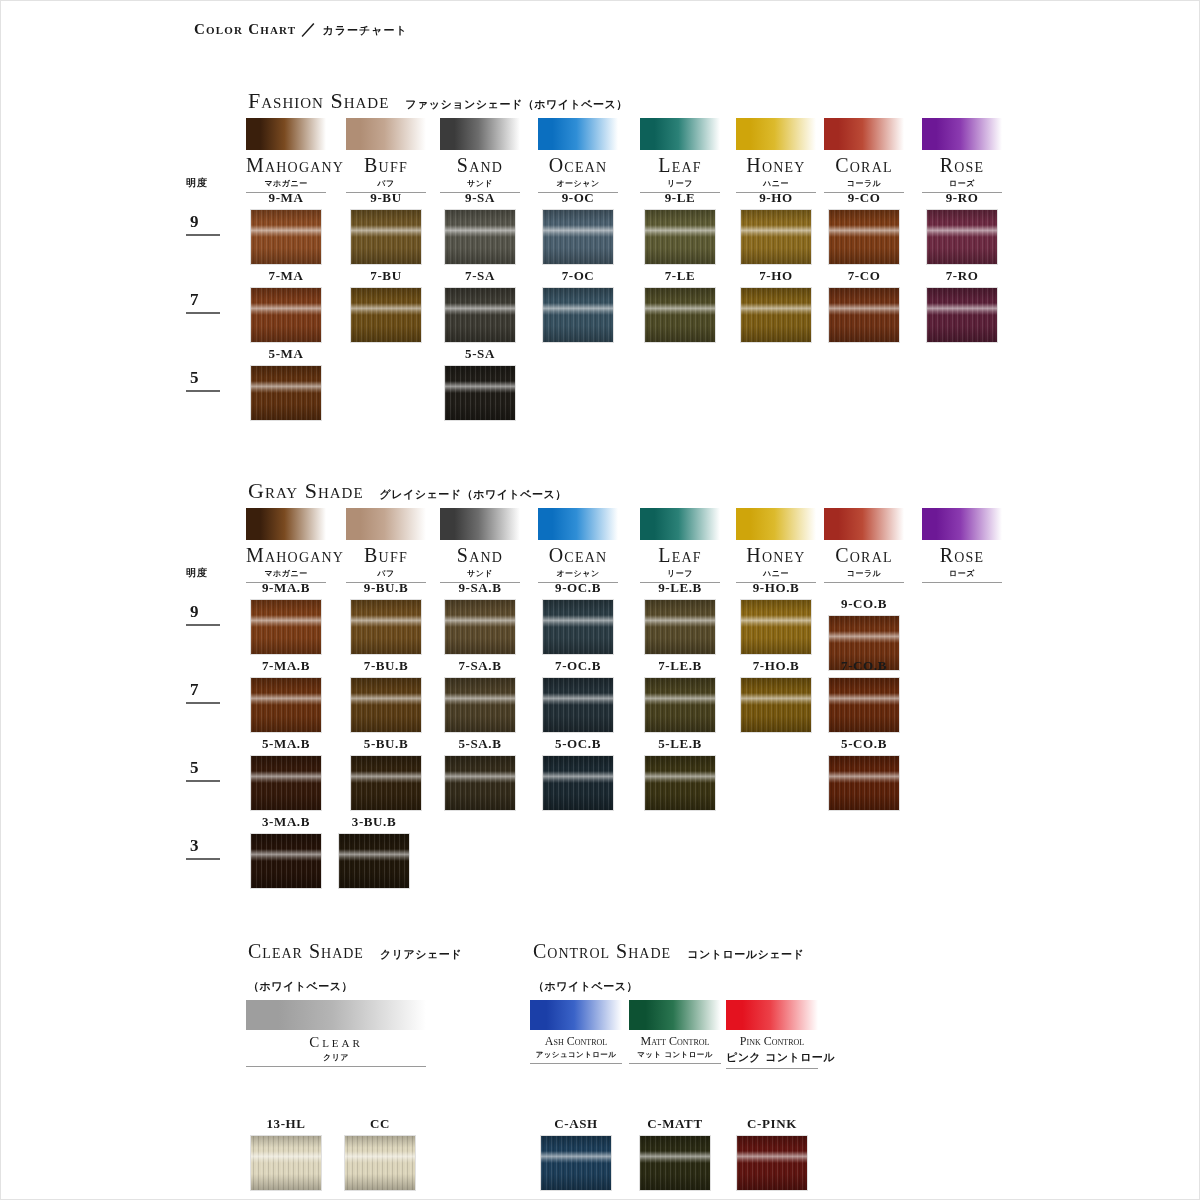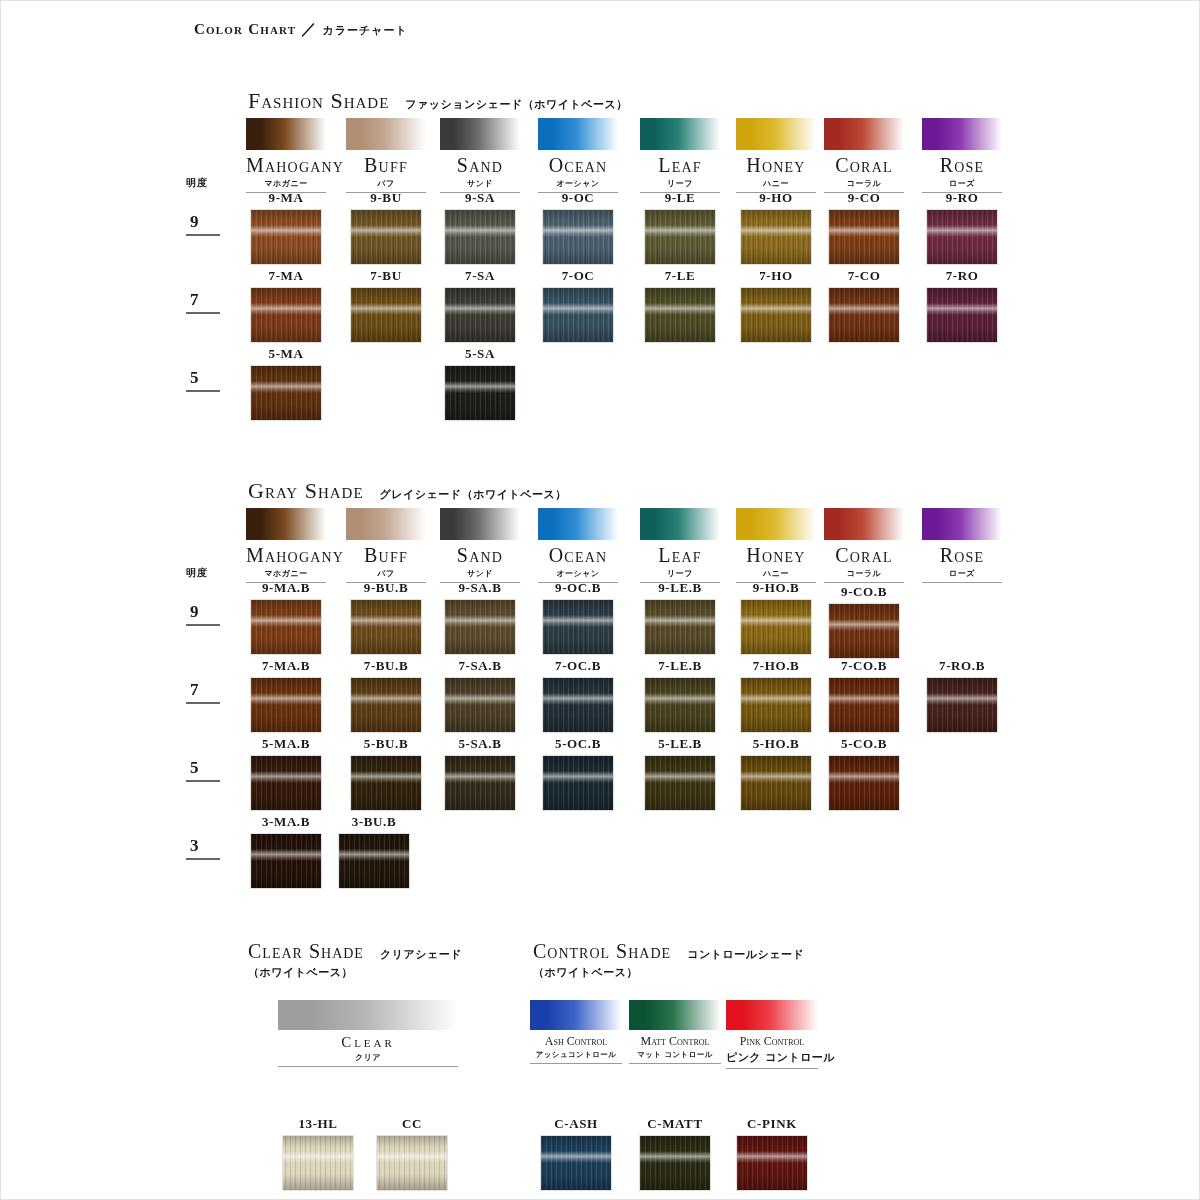--- a/index.html
+++ b/index.html
@@ -40,21 +40,21 @@
     font-weight:500;
   }
   .sec-head .jp{
     font-family:"DejaVu Sans", sans-serif;
     font-size:11px;font-weight:700;letter-spacing:.5px;
     margin-left:12px;
   }
   .sec-head .jp2{
     font-family:Liberation Sans, sans-serif;
     font-size:11px;font-weight:700;letter-spacing:.5px;
-    display:block;margin-top:2px;
+    display:block;margin-top:16px;
   }
 
   
   .fam-row{position:relative;height:72px;}
   .fam{
     position:absolute;top:0;width:80px;text-align:center;
   }
   .fam .bar{
     width:80px;height:32px;
     display:block;
@@ -492,21 +492,21 @@
       </div>
       <div class="cell" style="left: 736px; top: 0px;">
         <span class="code">9-HO.B</span>
         <div class="sw">
           <div class="base" style="background: linear-gradient(rgb(138, 103, 20) 0%, rgb(138, 103, 20) 100%);"></div>
           <div class="strands"></div>
           <div class="shine"></div>
           <div class="vign"></div>
         </div>
       </div>
-      <div class="cell" style="left: 824px; top: 4px; text-align: center;">
+      <div class="cell" style="left: 824px; top: 16px; text-align: center;">
         <span class="code">9-CO.B</span>
         <div class="sw">
           <div class="base" style="background: linear-gradient(rgb(111, 49, 17) 0%, rgb(111, 49, 17) 100%);"></div>
           <div class="strands"></div>
           <div class="shine"></div>
           <div class="vign"></div>
         </div>
       </div>
       <div class="lvl" style="top: 100px;"><span class="num">7</span><span class="rule"></span></div>
       <div class="cell" style="left: 246px; top: 78px;">
@@ -565,29 +565,20 @@
       </div>
       <div class="cell" style="left: 824px; top: 78px;">
         <span class="code">7-CO.B</span>
         <div class="sw">
           <div class="base" style="background: linear-gradient(rgb(101, 41, 12) 0%, rgb(101, 41, 12) 100%);"></div>
           <div class="strands"></div>
           <div class="shine"></div>
           <div class="vign"></div>
         </div>
       </div>
-      <div class="cell" style="left: 922px; top: 78px;">
-        <span class="code">7-RO.B</span>
-        <div class="sw">
-          <div class="base" style="background: linear-gradient(rgb(68, 33, 26) 0%, rgb(68, 33, 26) 100%);"></div>
-          <div class="strands"></div>
-          <div class="shine"></div>
-          <div class="vign"></div>
-        </div>
-      </div>
       <div class="lvl" style="top: 178px;"><span class="num">5</span><span class="rule"></span></div>
       <div class="cell" style="left: 246px; top: 156px;">
         <span class="code">5-MA.B</span>
         <div class="sw">
           <div class="base" style="background: linear-gradient(rgb(52, 25, 10) 0%, rgb(52, 25, 10) 100%);"></div>
           <div class="strands"></div>
           <div class="shine"></div>
           <div class="vign"></div>
         </div>
       </div>
@@ -615,29 +606,20 @@
           <div class="base" style="background: linear-gradient(rgb(26, 40, 48) 0%, rgb(26, 40, 48) 100%);"></div>
           <div class="strands"></div>
           <div class="shine"></div>
           <div class="vign"></div>
         </div>
       </div>
       <div class="cell" style="left: 640px; top: 156px;">
         <span class="code">5-LE.B</span>
         <div class="sw">
           <div class="base" style="background: linear-gradient(rgb(57, 51, 19) 0%, rgb(57, 51, 19) 100%);"></div>
-          <div class="strands"></div>
-          <div class="shine"></div>
-          <div class="vign"></div>
-        </div>
-      </div>
-      <div class="cell" style="left: 736px; top: 156px;">
-        <span class="code">5-HO.B</span>
-        <div class="sw">
-          <div class="base" style="background: linear-gradient(rgb(100, 71, 11) 0%, rgb(100, 71, 11) 100%);"></div>
           <div class="strands"></div>
           <div class="shine"></div>
           <div class="vign"></div>
         </div>
       </div>
       <div class="cell" style="left: 824px; top: 156px;">
         <span class="code">5-CO.B</span>
         <div class="sw">
           <div class="base" style="background: linear-gradient(rgb(91, 33, 9) 0%, rgb(91, 33, 9) 100%);"></div>
           <div class="strands"></div>
@@ -667,21 +649,21 @@
     </div>
 <div class="lvl-label" style="top: 88px;">明度</div>
   </div>
 
 <div class="section" id="clear-section" style="left:0;top:940px;width:1200px;">
   <div class="sec-head" style="margin-left:248px;height:46px;">
     <span class="en" style="font-size:20px;">Clear Shade</span>
     <span class="jp">クリアシェード</span>
     <span class="jp2">（ホワイトベース）</span>
   </div>
-  <div id="clear-body" style="position:relative;height:190px;margin-left:32px;">
+  <div id="clear-body" style="position:relative;height:190px;">
       <div class="mini-fam" style="left: 246px; top: 14px; width: 180px;">
         <span class="bar" style="background: linear-gradient(to right, rgb(158, 158, 158) 0%, rgb(158, 158, 158) 18%, rgb(181, 181, 181) 48%, rgb(255, 255, 255) 100%); width: 180px;"></span>
         <span class="en" style="font-size: 15px; letter-spacing: 3px;">Clear</span>
         <span class="jp">クリア</span>
         <span class="rule" style="width: 180px;"></span>
       </div>
       <div class="cell" style="left: 246px; top: 130px;">
         <span class="code">13-HL</span>
         <div class="sw">
           <div class="base" style="background: linear-gradient(rgb(221, 214, 189) 0%, rgb(221, 214, 189) 100%);"></div>

